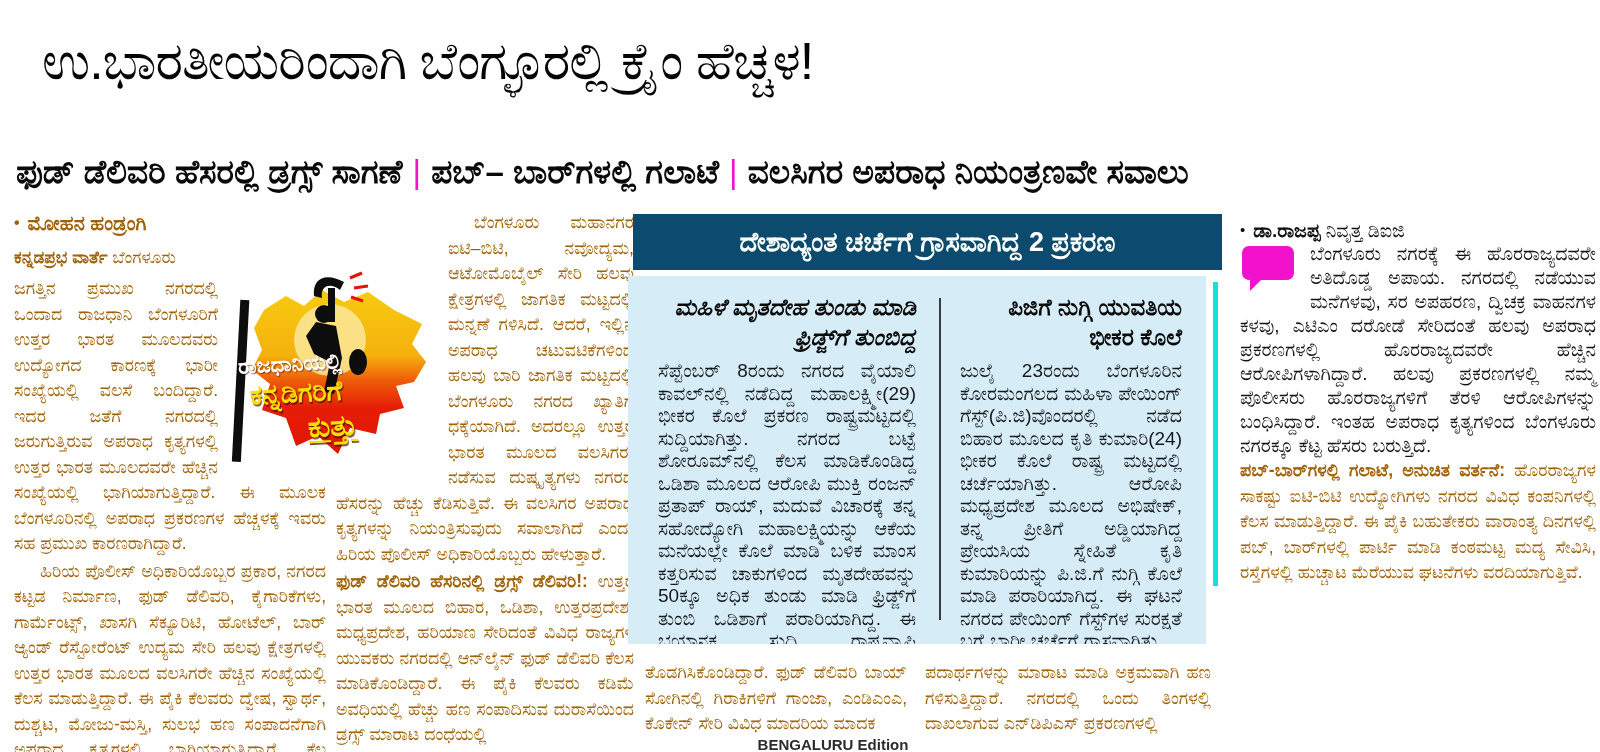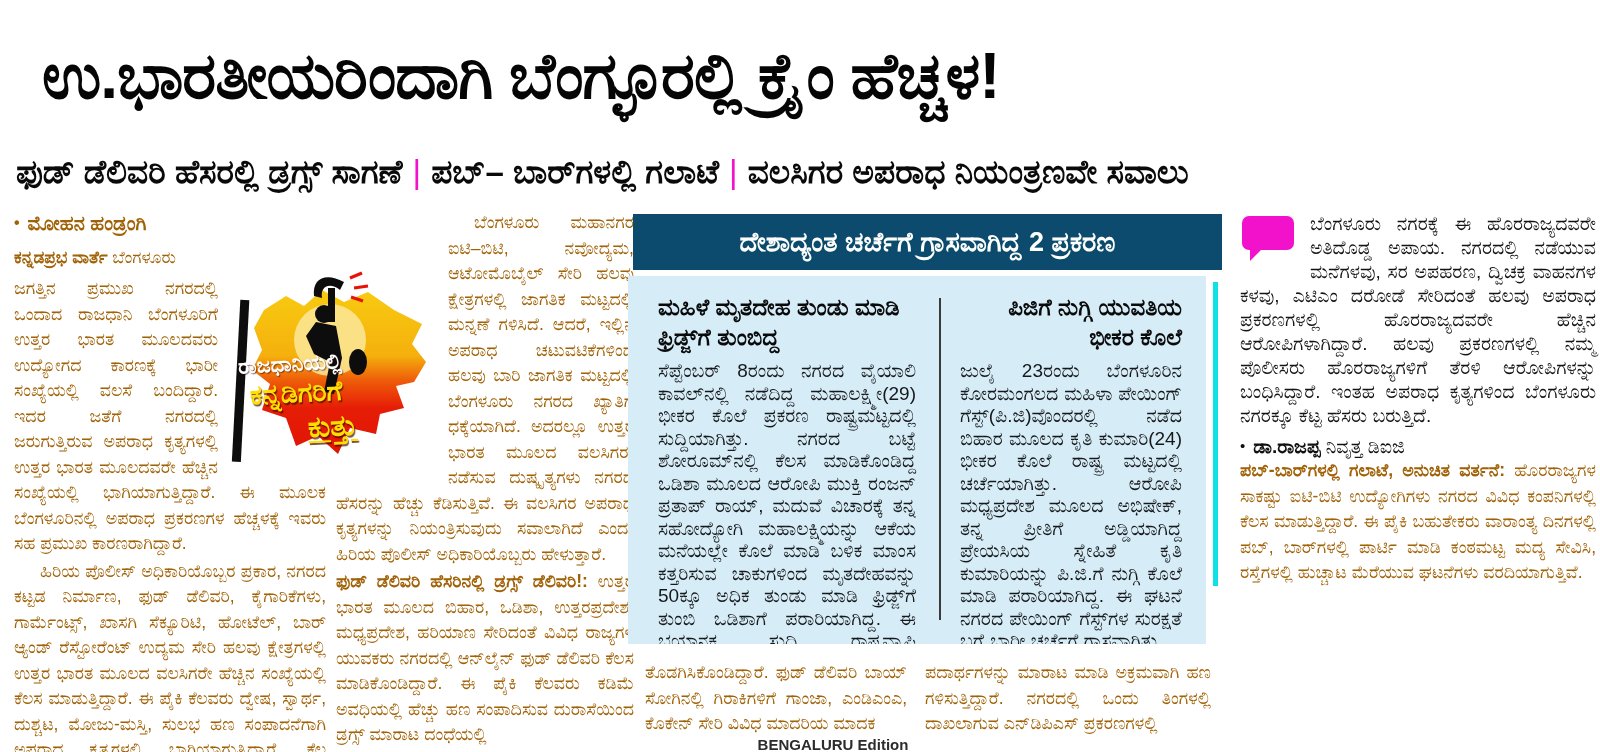--- a/index.html
+++ b/index.html
@@ -5,22 +5,22 @@
   html,body{margin:0;padding:0;}
   body{
     width:1600px;height:752px;position:relative;overflow:hidden;
     background:#ffffff;color:#111;
     font-family:"Liberation Sans","DejaVu Sans",sans-serif;
   }
   .abs{position:absolute;}
 
   
   #headline{
-    left:42px;top:20px;width:1530px;height:120px;
-    font-size:64px;font-weight:700;line-height:112px;color:#050505;
+    left:42px;top:5px;width:1530px;height:120px;
+    font-size:52px;font-weight:400;line-height:112px;color:#050505;
     letter-spacing:-1px;white-space:nowrap;
   }
   #subheadline{
     left:16px;top:148px;width:1570px;height:50px;
     font-size:33px;font-weight:700;color:#0a0a0a;line-height:48px;white-space:nowrap;
   }
   #subheadline .sep{color:#f312cc;font-weight:400;padding:0 10px;}
 
   
   .bodytext{font-size:17.5px;line-height:25.5px;text-align:justify;color:#a16207;}
@@ -52,21 +52,21 @@
   #banner{
     left:633px;top:214px;width:589px;height:56px;background:#0c4a6e;
     display:flex;align-items:center;justify-content:center;
     font-size:27px;font-weight:900;color:#ffffff;text-shadow:1px 1px 1px rgba(0,90,95,.35);
   }
   #panel{left:628px;top:276px;width:578px;height:368px;background:#d6edf8;overflow:hidden;}
   .story{position:absolute;top:16px;}
   #story1{left:30px;width:258px;}
   #story2{left:332px;width:222px;}
   .story-heading{font-size:23px;font-weight:900;line-height:30px;color:#0a0a0a;margin-bottom:8px;text-align:right;}
-  #story1 .story-heading{text-align:left;}
+  #story1 .story-heading{text-align:right;font-style:italic;}
   .story-body{font-size:19px;line-height:22.5px;text-align:justify;color:#17181a;}
   #panel-divider{left:311px;top:22px;width:2px;height:322px;background:#3a3a3a;}
 
   
   #bottomA{left:645px;top:660px;width:262px;}
   #bottomB{left:925px;top:660px;width:286px;}
 
   
   #cyan-rule{left:1213px;top:282px;width:5px;height:304px;background:#0de2e6;}
 
@@ -169,24 +169,24 @@
     <div class="story-body">ಜುಲೈ 23ರಂದು ಬೆಂಗಳೂರಿನ ಕೋರಮಂಗಲದ ಮಹಿಳಾ ಪೇಯಿಂಗ್ ಗೆಸ್ಟ್(ಪಿ.ಜಿ)ವೊಂದರಲ್ಲಿ ನಡೆದ ಬಿಹಾರ ಮೂಲದ ಕೃತಿ ಕುಮಾರಿ(24) ಭೀಕರ ಕೊಲೆ ರಾಷ್ಟ್ರ ಮಟ್ಟದಲ್ಲಿ ಚರ್ಚೆಯಾಗಿತ್ತು. ಆರೋಪಿ ಮಧ್ಯಪ್ರದೇಶ ಮೂಲದ ಅಭಿಷೇಕ್, ತನ್ನ ಪ್ರೀತಿಗೆ ಅಡ್ಡಿಯಾಗಿದ್ದ ಪ್ರೇಯಸಿಯ ಸ್ನೇಹಿತೆ ಕೃತಿ ಕುಮಾರಿಯನ್ನು ಪಿ.ಜಿ.ಗೆ ನುಗ್ಗಿ ಕೊಲೆ ಮಾಡಿ ಪರಾರಿಯಾಗಿದ್ದ. ಈ ಘಟನೆ ನಗರದ ಪೇಯಿಂಗ್ ಗೆಸ್ಟ್‌ಗಳ ಸುರಕ್ಷತೆ ಬಗ್ಗೆ ಭಾರೀ ಚರ್ಚೆಗೆ ಗ್ರಾಸವಾಗಿತ್ತು.</div>
   </div>
 </div>
 
 <div id="bottomA" class="abs bodytext">ತೊಡಗಿಸಿಕೊಂಡಿದ್ದಾರೆ. ಫುಡ್ ಡೆಲಿವರಿ ಬಾಯ್ ಸೋಗಿನಲ್ಲಿ ಗಿರಾಕಿಗಳಿಗೆ ಗಾಂಜಾ, ಎಂಡಿಎಂಎ, ಕೊಕೇನ್ ಸೇರಿ ವಿವಿಧ ಮಾದರಿಯ ಮಾದಕ</div>
 <div id="bottomB" class="abs bodytext">ಪದಾರ್ಥಗಳನ್ನು ಮಾರಾಟ ಮಾಡಿ ಅಕ್ರಮವಾಗಿ ಹಣ ಗಳಿಸುತ್ತಿದ್ದಾರೆ. ನಗರದಲ್ಲಿ ಒಂದು ತಿಂಗಳಲ್ಲಿ ದಾಖಲಾಗುವ ಎನ್‌ಡಿಪಿಎಸ್ ಪ್ರಕರಣಗಳಲ್ಲಿ</div>
 
 <div id="cyan-rule" class="abs"></div>
 
 <div id="rightcol" class="abs">
+  <div id="quote-attr">
+    <span class="bullet">•</span><span class="name">ಡಾ.ರಾಜಪ್ಪ</span><span> ನಿವೃತ್ತ ಡಿಐಜಿ</span>
+  </div>
   <div id="quote-block">
     <div id="bubble-spacer"></div>
     <div id="quote-bubble"></div>
     <span>ಬೆಂಗಳೂರು ನಗರಕ್ಕೆ ಈ ಹೊರರಾಜ್ಯದವರೇ ಅತಿದೊಡ್ಡ ಅಪಾಯ. ನಗರದಲ್ಲಿ ನಡೆಯುವ ಮನೆಗಳವು, ಸರ ಅಪಹರಣ, ದ್ವಿಚಕ್ರ ವಾಹನಗಳ ಕಳವು, ಎಟಿಎಂ ದರೋಡೆ ಸೇರಿದಂತೆ ಹಲವು ಅಪರಾಧ ಪ್ರಕರಣಗಳಲ್ಲಿ ಹೊರರಾಜ್ಯದವರೇ ಹೆಚ್ಚಿನ ಆರೋಪಿಗಳಾಗಿದ್ದಾರೆ. ಹಲವು ಪ್ರಕರಣಗಳಲ್ಲಿ ನಮ್ಮ ಪೊಲೀಸರು ಹೊರರಾಜ್ಯಗಳಿಗೆ ತೆರಳಿ ಆರೋಪಿಗಳನ್ನು ಬಂಧಿಸಿದ್ದಾರೆ. ಇಂತಹ ಅಪರಾಧ ಕೃತ್ಯಗಳಿಂದ ಬೆಂಗಳೂರು ನಗರಕ್ಕೂ ಕೆಟ್ಟ ಹೆಸರು ಬರುತ್ತಿದೆ.</span>
-  </div>
-  <div id="quote-attr">
-    <span class="bullet">•</span><span class="name">ಡಾ.ರಾಜಪ್ಪ</span><span> ನಿವೃತ್ತ ಡಿಐಜಿ</span>
   </div>
   <div class="bodytext"><span class="lead-bold">ಪಬ್-ಬಾರ್‌ಗಳಲ್ಲಿ ಗಲಾಟೆ, ಅನುಚಿತ ವರ್ತನೆ: </span><span>ಹೊರರಾಜ್ಯಗಳ ಸಾಕಷ್ಟು ಐಟಿ-ಬಿಟಿ ಉದ್ಯೋಗಿಗಳು ನಗರದ ವಿವಿಧ ಕಂಪನಿಗಳಲ್ಲಿ ಕೆಲಸ ಮಾಡುತ್ತಿದ್ದಾರೆ. ಈ ಪೈಕಿ ಬಹುತೇಕರು ವಾರಾಂತ್ಯ ದಿನಗಳಲ್ಲಿ ಪಬ್, ಬಾರ್‌ಗಳಲ್ಲಿ ಪಾರ್ಟಿ ಮಾಡಿ ಕಂಠಮಟ್ಟ ಮದ್ಯ ಸೇವಿಸಿ, ರಸ್ತೆಗಳಲ್ಲಿ ಹುಚ್ಚಾಟ ಮೆರೆಯುವ ಘಟನೆಗಳು ವರದಿಯಾಗುತ್ತಿವೆ.</span></div>
 </div>
 
 <div id="footer" class="abs">BENGALURU Edition</div>
 
 </body></html>

